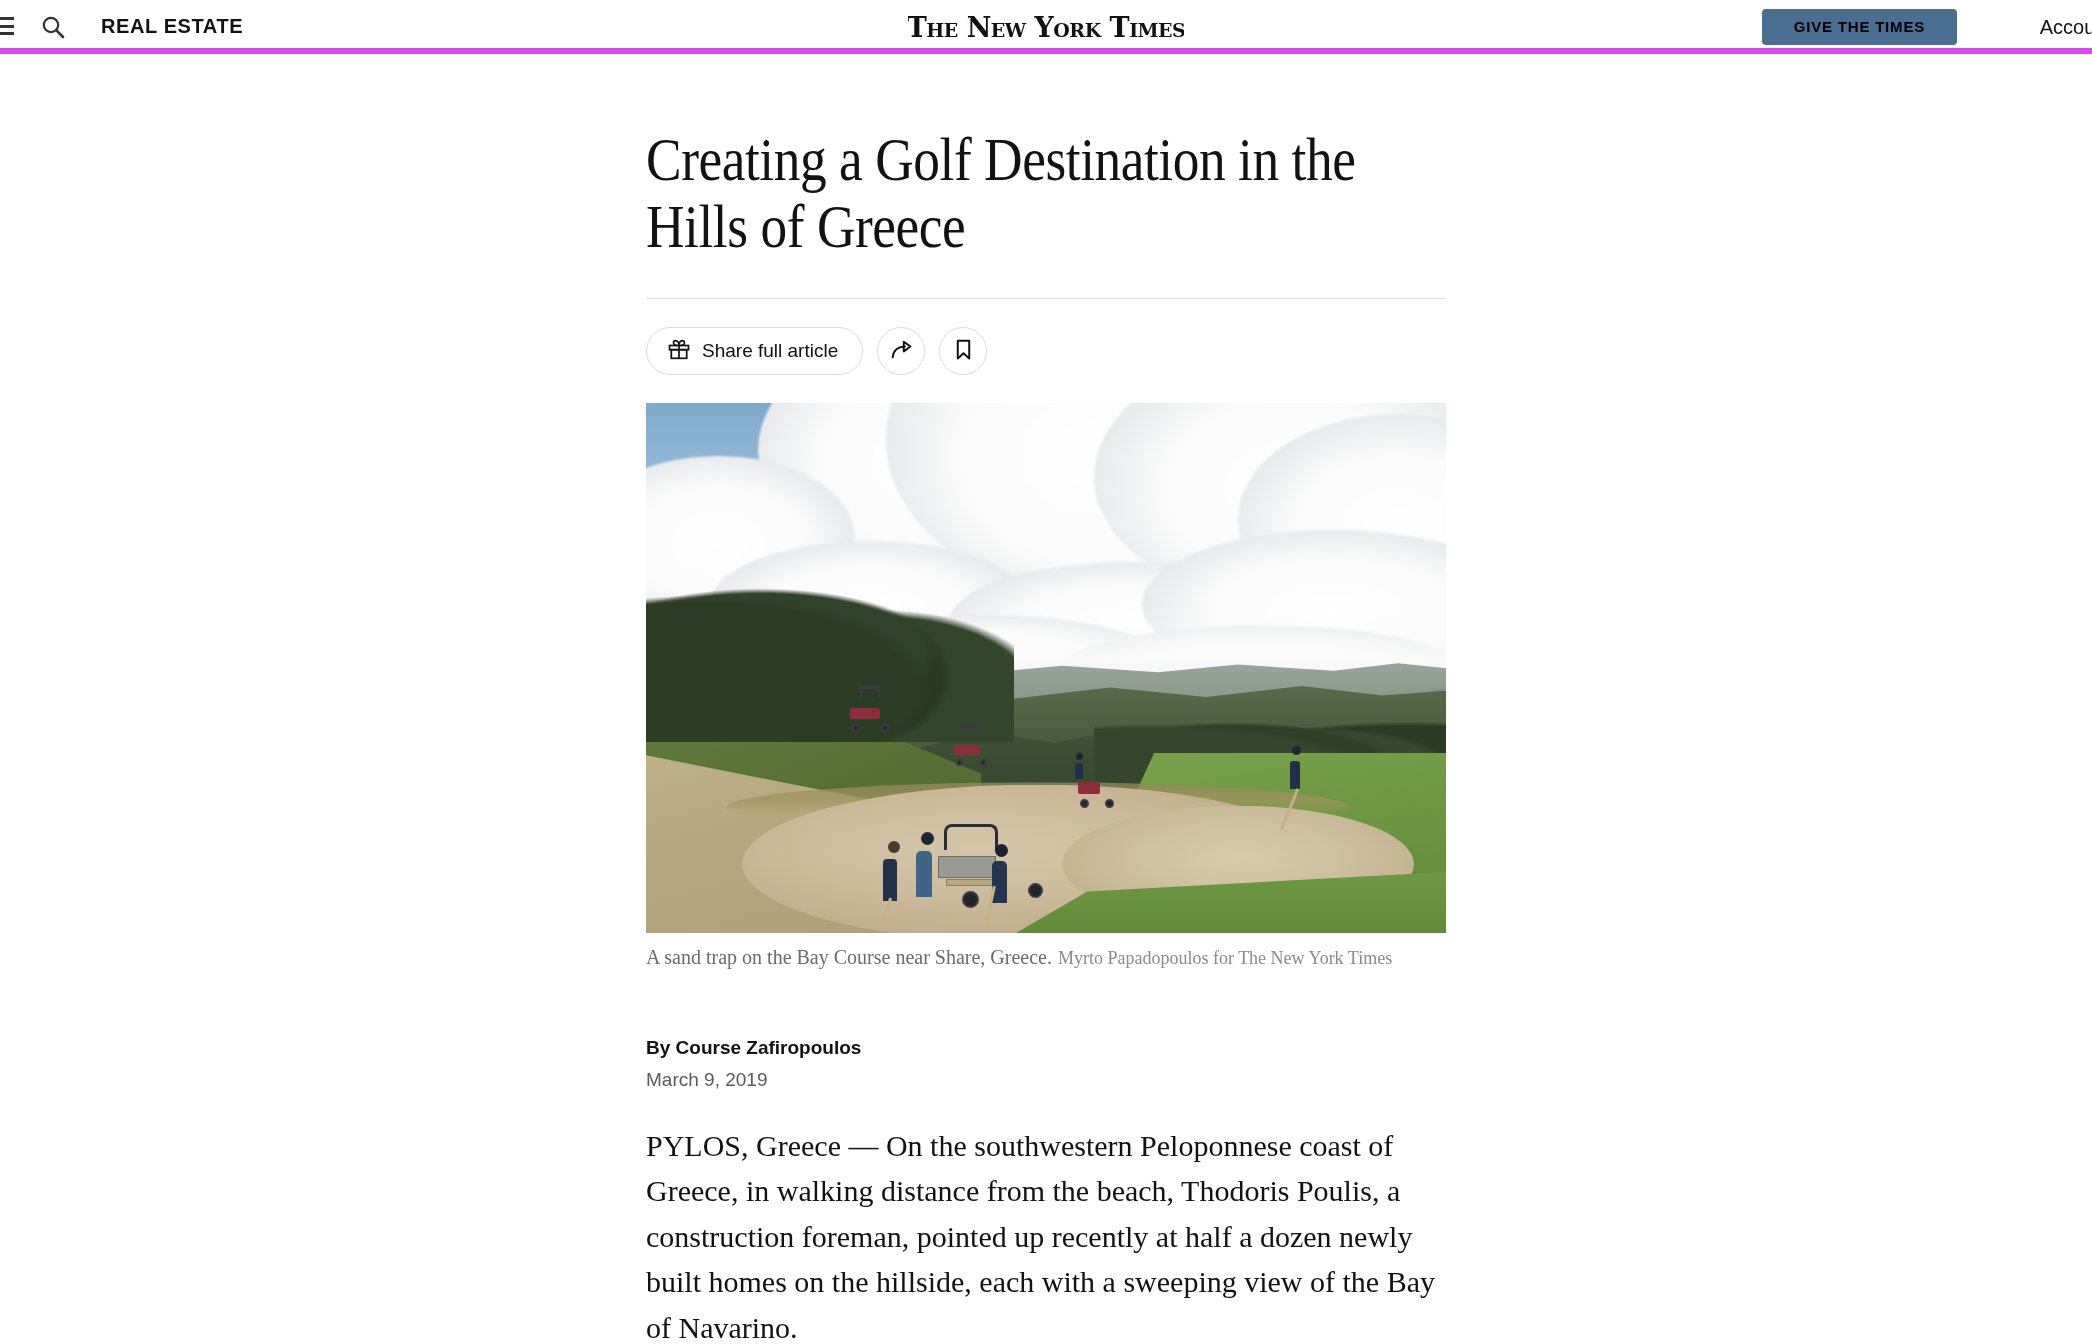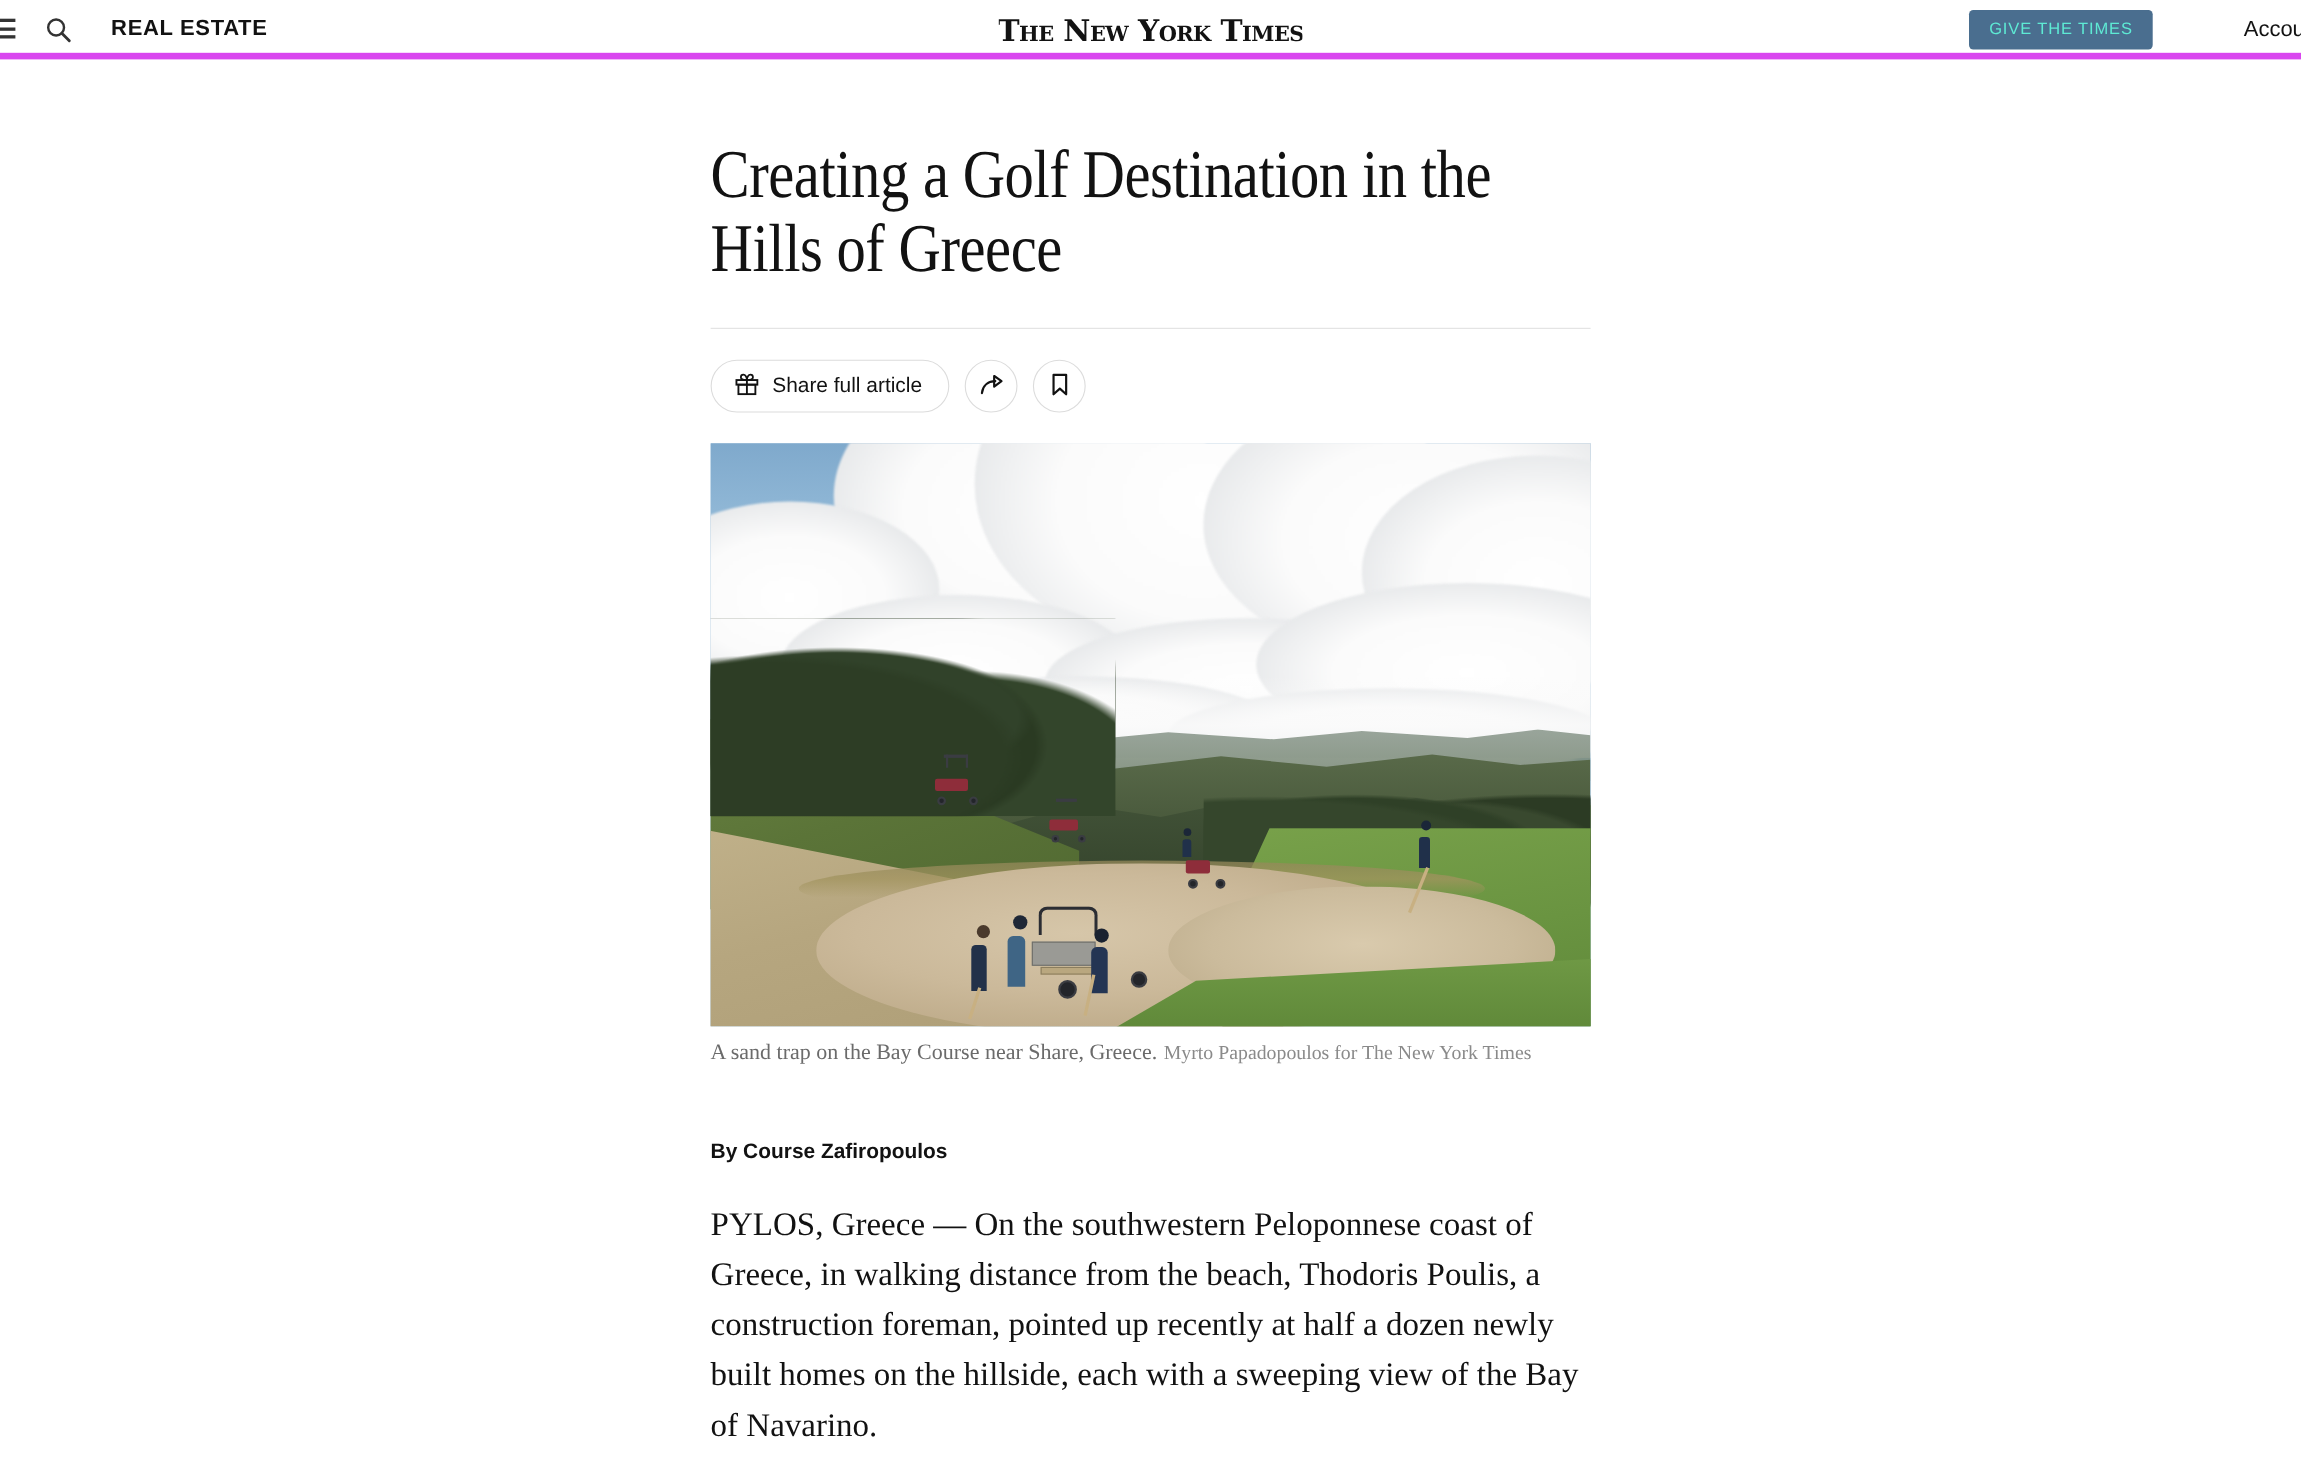--- a/index.html
+++ b/index.html
@@ -74,27 +74,27 @@
     width: 276px;
     height: 38px;
   }
   .nyt-logo svg { display: block; width: 276px; height: 38px; }
 
   .give-btn {
     position: absolute;
     right: 135px;
     top: 9px;
     height: 36px;
-    padding: 0 18px;
+    padding: 0 32px;
     background: #4a6e8f;
-    color: #5eead4;
+    color: #000000;
     border: none;
     border-radius: 4px;
     font-size: 15px;
-    font-weight: 400;
+    font-weight: 700;
     letter-spacing: 0.8px;
     line-height: 36px;
     cursor: pointer;
     white-space: nowrap;
     font-family: "Liberation Sans", sans-serif;
   }
 
   .account-link {
     position: absolute;
     right: -20px;
@@ -512,16 +512,17 @@
       <div class="worker w-head" style="left:43.6%; top:83.2%; width:13px; height:13px; background:#1a2230;"></div>
       <div class="rake" style="left:42.4%; top:91%; width:3px; height:38px; transform: rotate(12deg);"></div>
     </div>
 
     <figcaption class="caption">
       <span>A sand trap on the Bay Course near Share, Greece.</span><span class="credit">Myrto Papadopoulos for The New York Times</span>
     </figcaption>
   </figure>
 
   <div class="byline">By Course Zafiropoulos</div>
+  <div class="pubdate">March 9, 2019</div>
 
   <p class="body-text">PYLOS, Greece — On the southwestern Peloponnese coast of Greece, in walking distance from the beach, Thodoris Poulis, a construction foreman, pointed up recently at half a dozen newly built homes on the hillside, each with a sweeping view of the Bay of Navarino.</p>
 
 </main>
 
 </body></html>

